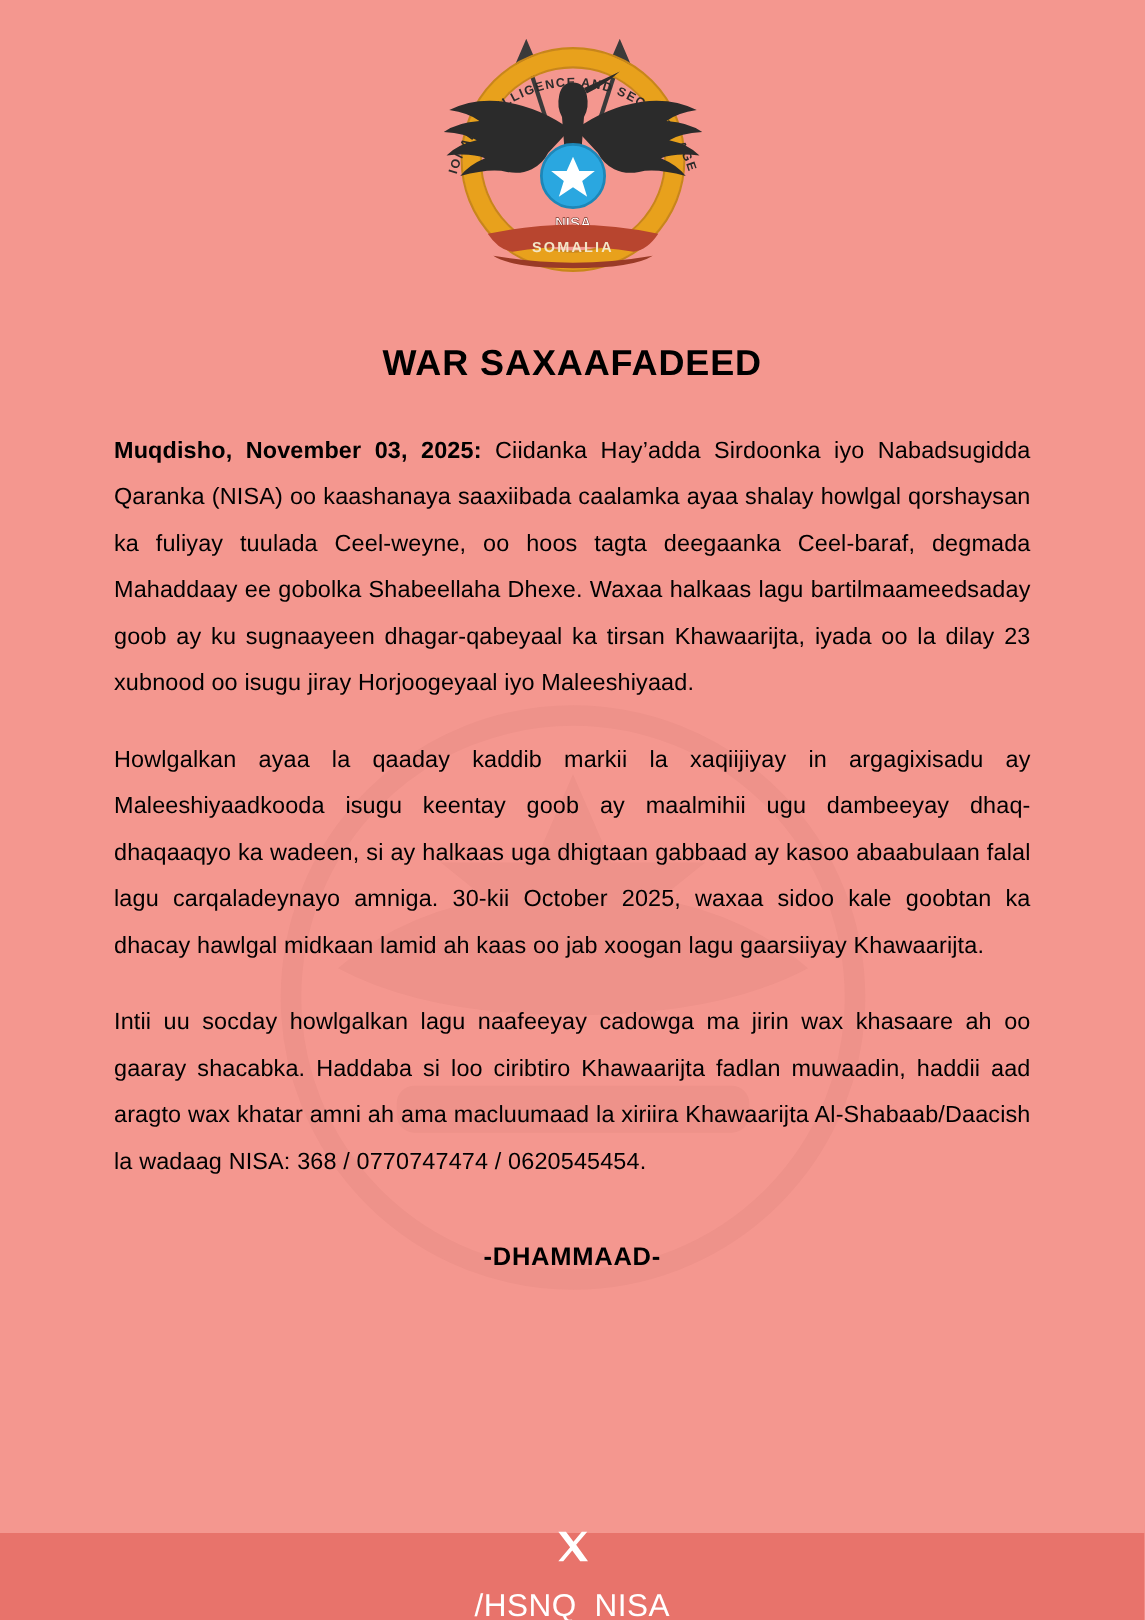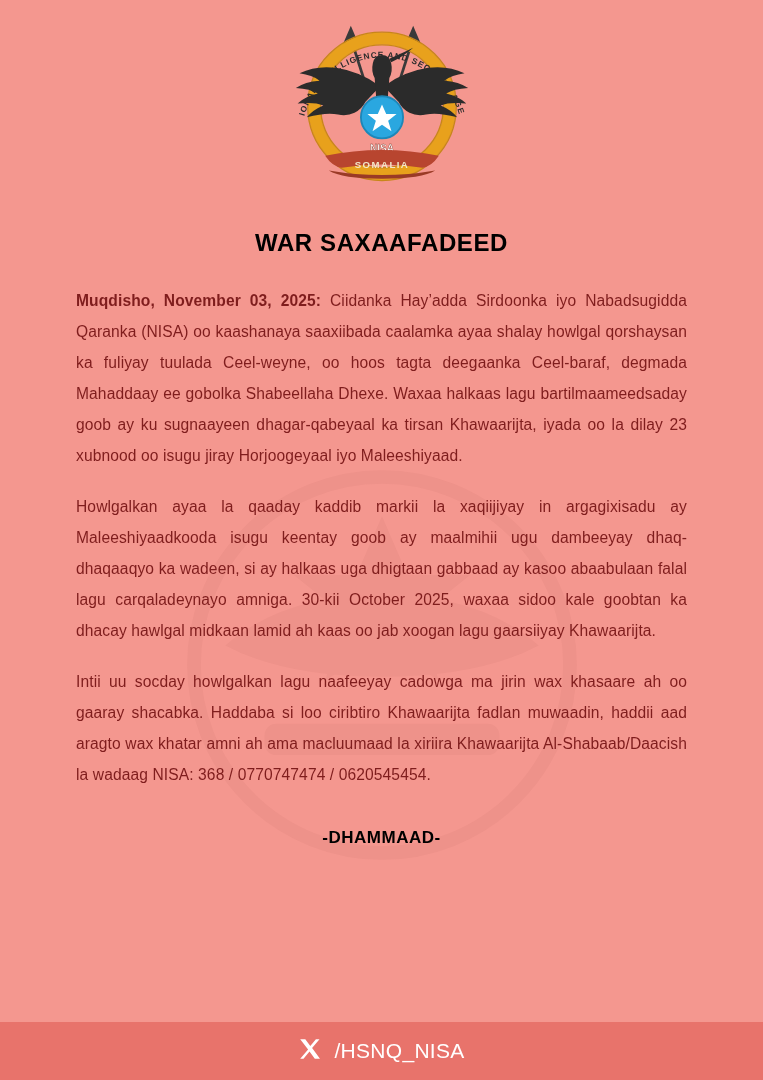--- a/index.html
+++ b/index.html
@@ -55,21 +55,21 @@
     font-size: 24px;
     font-weight: bold;
     letter-spacing: 0.6px;
     color: #000000;
     margin-top: 42px;
     margin-bottom: 28px;
   }
   p.body-par {
     font-size: 15.6px;
     line-height: 31px;
-    color: #7f1d1d;
+    color: #000000;
     text-align: justify;
     margin: 0 0 20px 0;
     letter-spacing: 0.1px;
   }
   p.body-par b { font-weight: bold; }
   .end-mark {
     text-align: center;
     font-size: 17px;
     font-weight: bold;
     color: #000000;
@@ -79,20 +79,21 @@
   .footer {
     position: relative;
     z-index: 3;
     height: 58px;
     background: #e8736b;
     display: flex;
     align-items: center;
     justify-content: center;
     gap: 12px;
     color: #ffffff;
+    flex-direction: column;
   }
   .footer .xlogo {
     font-size: 22px;
     font-weight: bold;
     line-height: 1;
     display: inline-block;
   }
   .footer .handle {
     font-size: 21px;
     letter-spacing: 0.3px;

